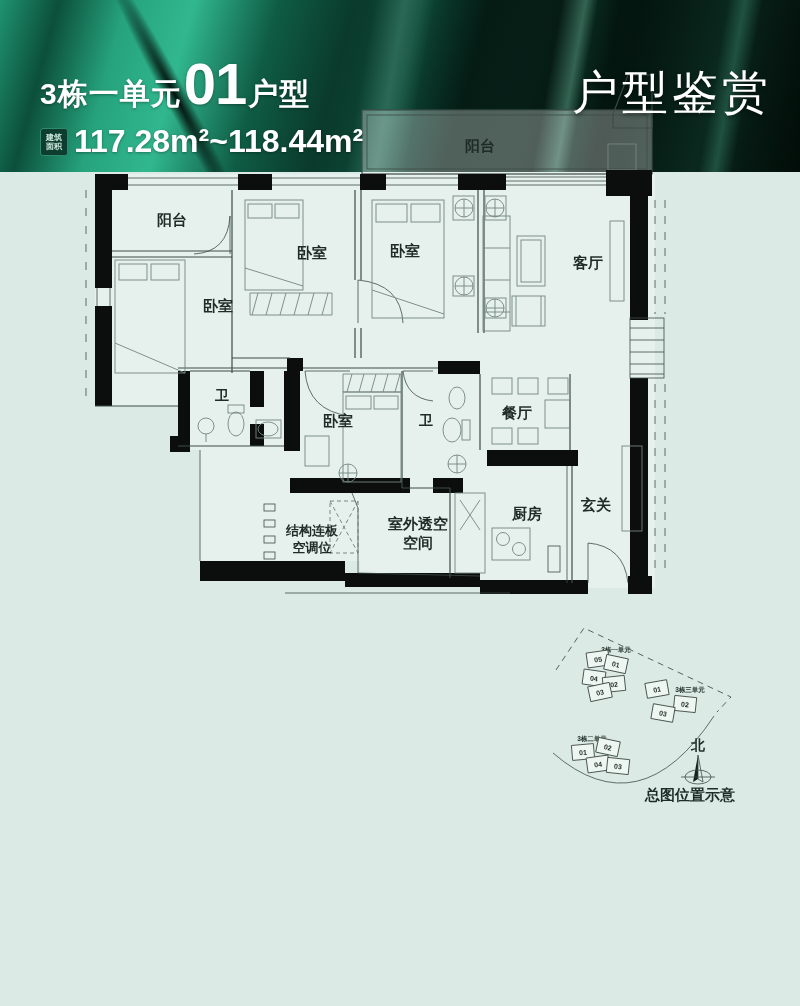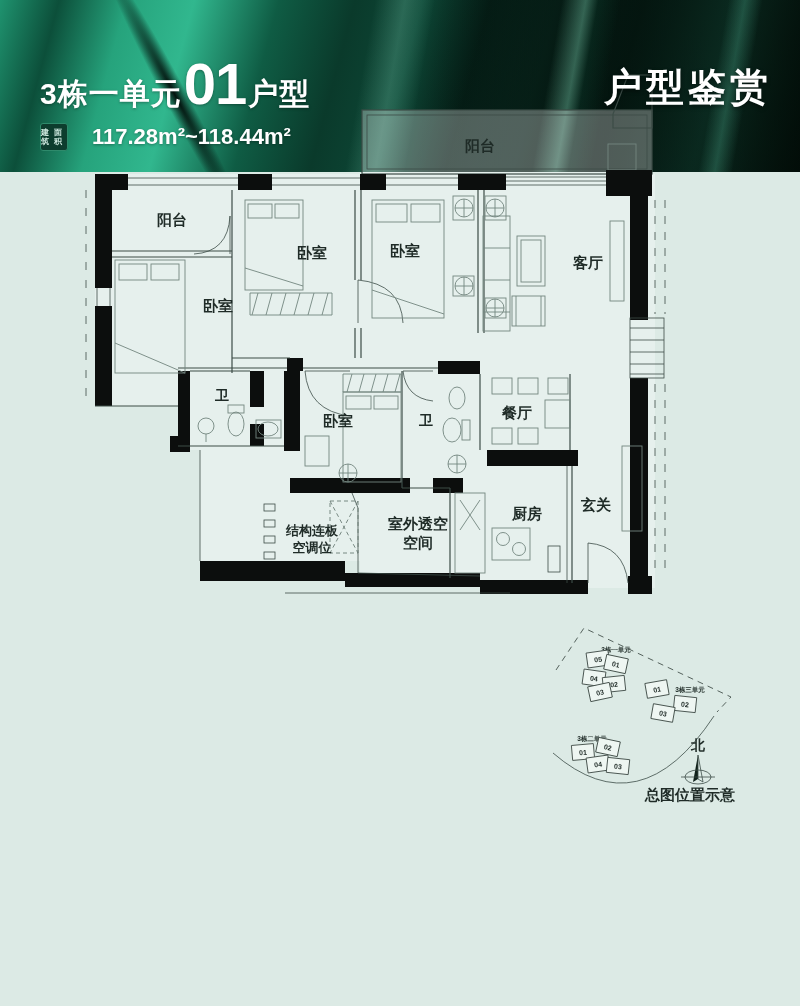--- a/index.html
+++ b/index.html
@@ -25,24 +25,24 @@
   .streak3{position:absolute;left:330px;top:0;width:120px;height:172px;
     background:linear-gradient(100deg, transparent 30%, rgba(150,235,205,.22) 50%, transparent 70%);}
 
   .banner-left{position:absolute;left:40px;top:58px;color:#fff;z-index:3;}
   .title-row{display:flex;align-items:baseline;white-space:nowrap;
     text-shadow:0 1px 3px rgba(0,0,0,.35);}
   .t-prefix,.t-suffix{font-size:30px;font-weight:bold;letter-spacing:1px;}
   .t-num{font-size:58px;font-weight:bold;line-height:.9;letter-spacing:-1px;margin:0 2px;}
   .area-row{display:flex;align-items:center;margin-top:8px;}
   .area-badge{width:26px;height:26px;background:#0d3d2e;border:1px solid #2e8a6b;border-radius:3px;
-    display:flex;flex-direction:row;align-items:center;justify-content:center;
-    font-size:8px;line-height:9px;color:#cfeae0;font-weight:bold;margin-right:24px;}
-  .area-text{font-size:22px;font-weight:bold;text-shadow:0 1px 3px rgba(0,0,0,.35);}
-  .banner-right{position:absolute;right:28px;top:62px;color:#fff;font-size:38px;font-weight:bold;
+    display:flex;flex-direction:column;align-items:center;justify-content:center;
+    font-size:8px;line-height:9px;color:#cfeae0;font-weight:bold;margin-right:6px;}
+  .area-text{font-size:32px;font-weight:bold;text-shadow:0 1px 3px rgba(0,0,0,.35);}
+  .banner-right{position:absolute;right:28px;top:62px;color:#fff;font-size:46px;font-weight:normal;
     letter-spacing:4px;z-index:3;text-shadow:0 2px 4px rgba(0,0,0,.45);white-space:nowrap;}
 
   
   svg{position:absolute;left:0;top:0;}
   svg text{font-family:"Liberation Sans", sans-serif;fill:#1f2b27;font-weight:bold;}
   .rlabel{font-size:15px;}
   .slabel{font-size:14px;}
   .tlabel{font-size:13px;}
   .wall{fill:#0c0e0d;stroke:none;}
   .thin{stroke:#3c4c47;stroke-width:1.2;fill:none;}

